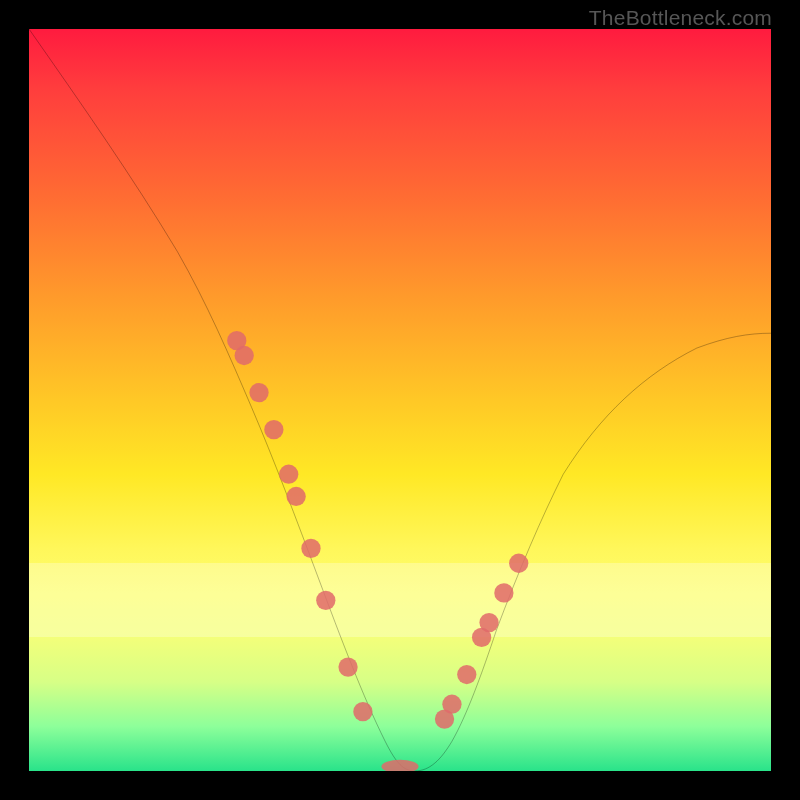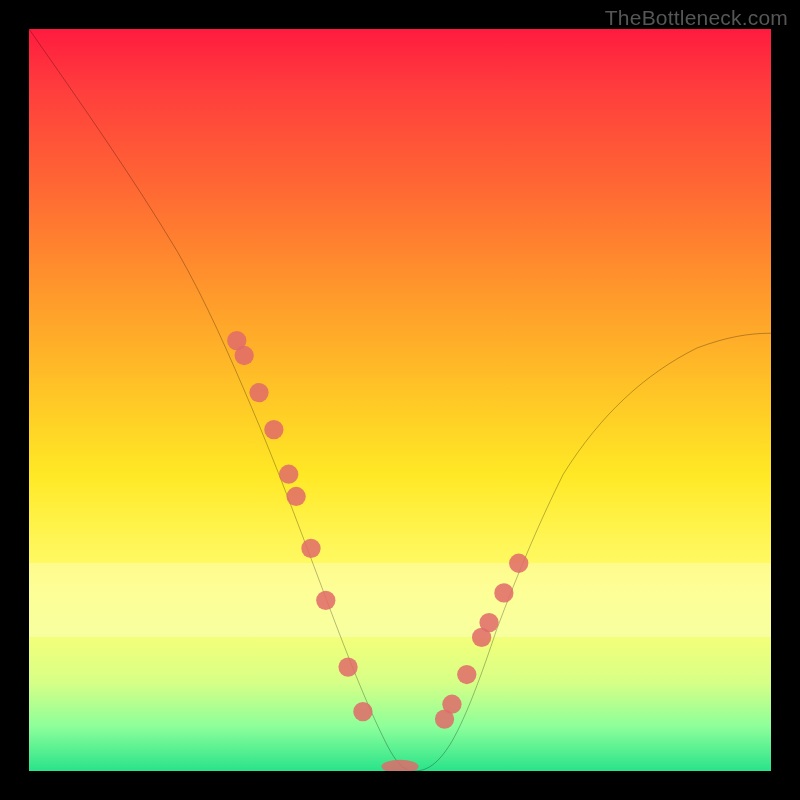--- a/index.html
+++ b/index.html
@@ -45,21 +45,21 @@
   }
   .curve-svg {
     position: absolute;
     left: 0; top: 0;
     width: 742px;
     height: 742px;
   }
   .branding {
     position: absolute;
     top: 6px;
-    right: 12px;
+    right: 28px;
     color: #565656;
     font-size: 21px;
     font-weight: 500;
     letter-spacing: 0.2px;
   }
 </style>
 </head>
 <body>
 
 <div class="stage">

